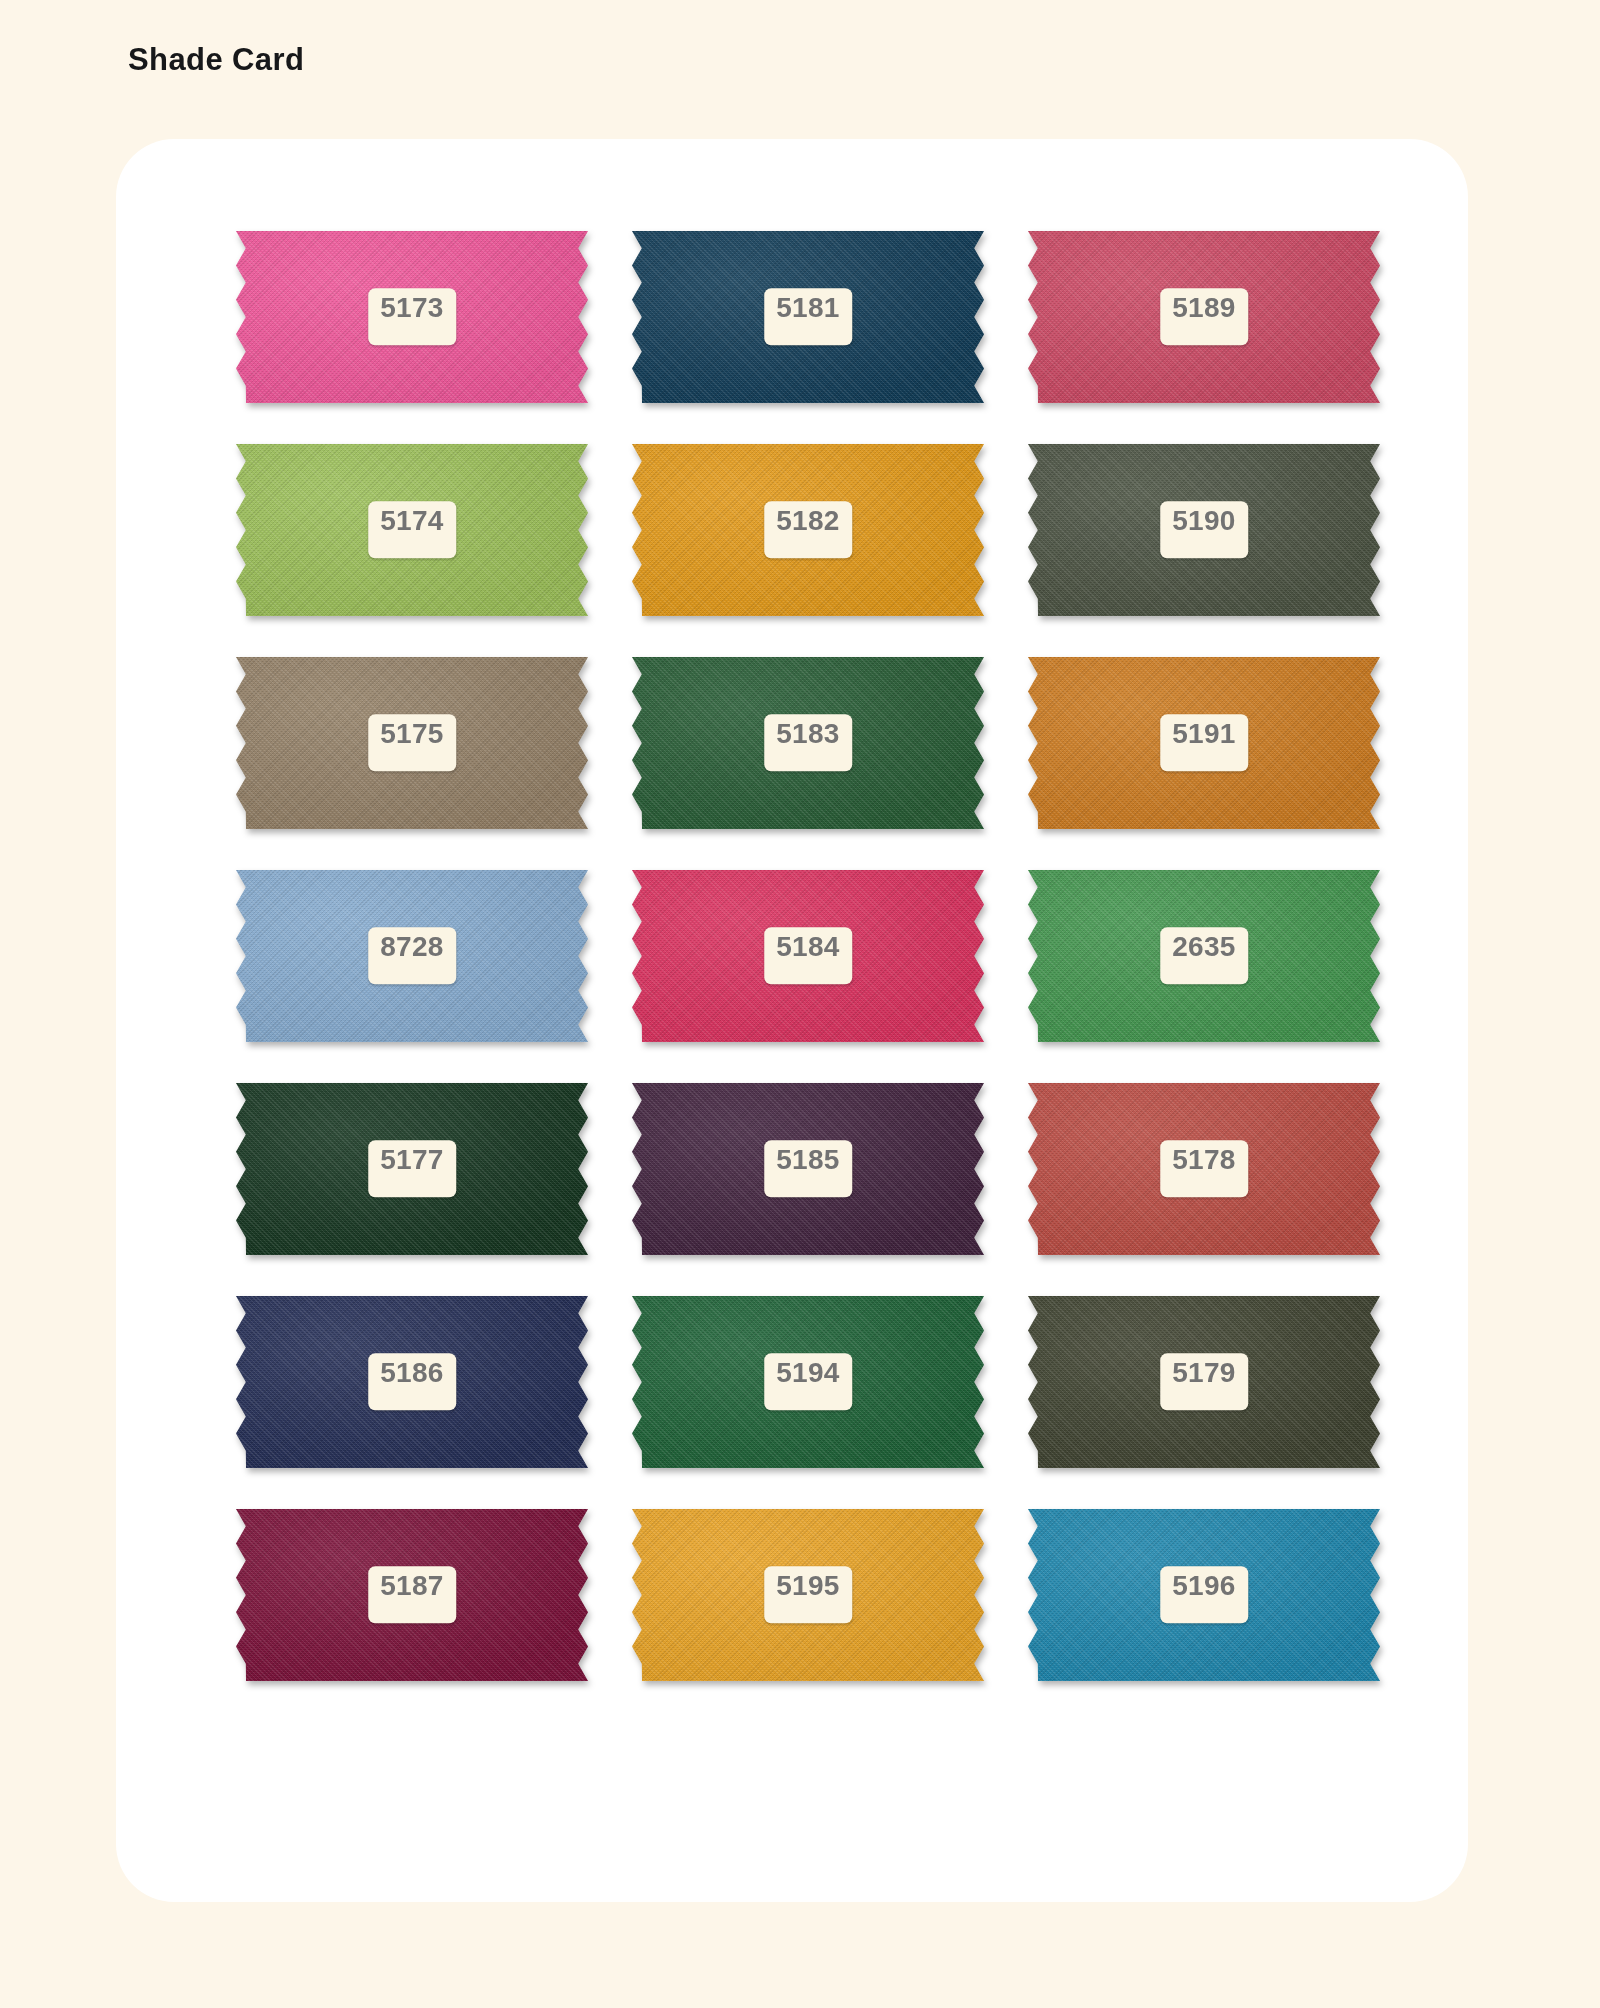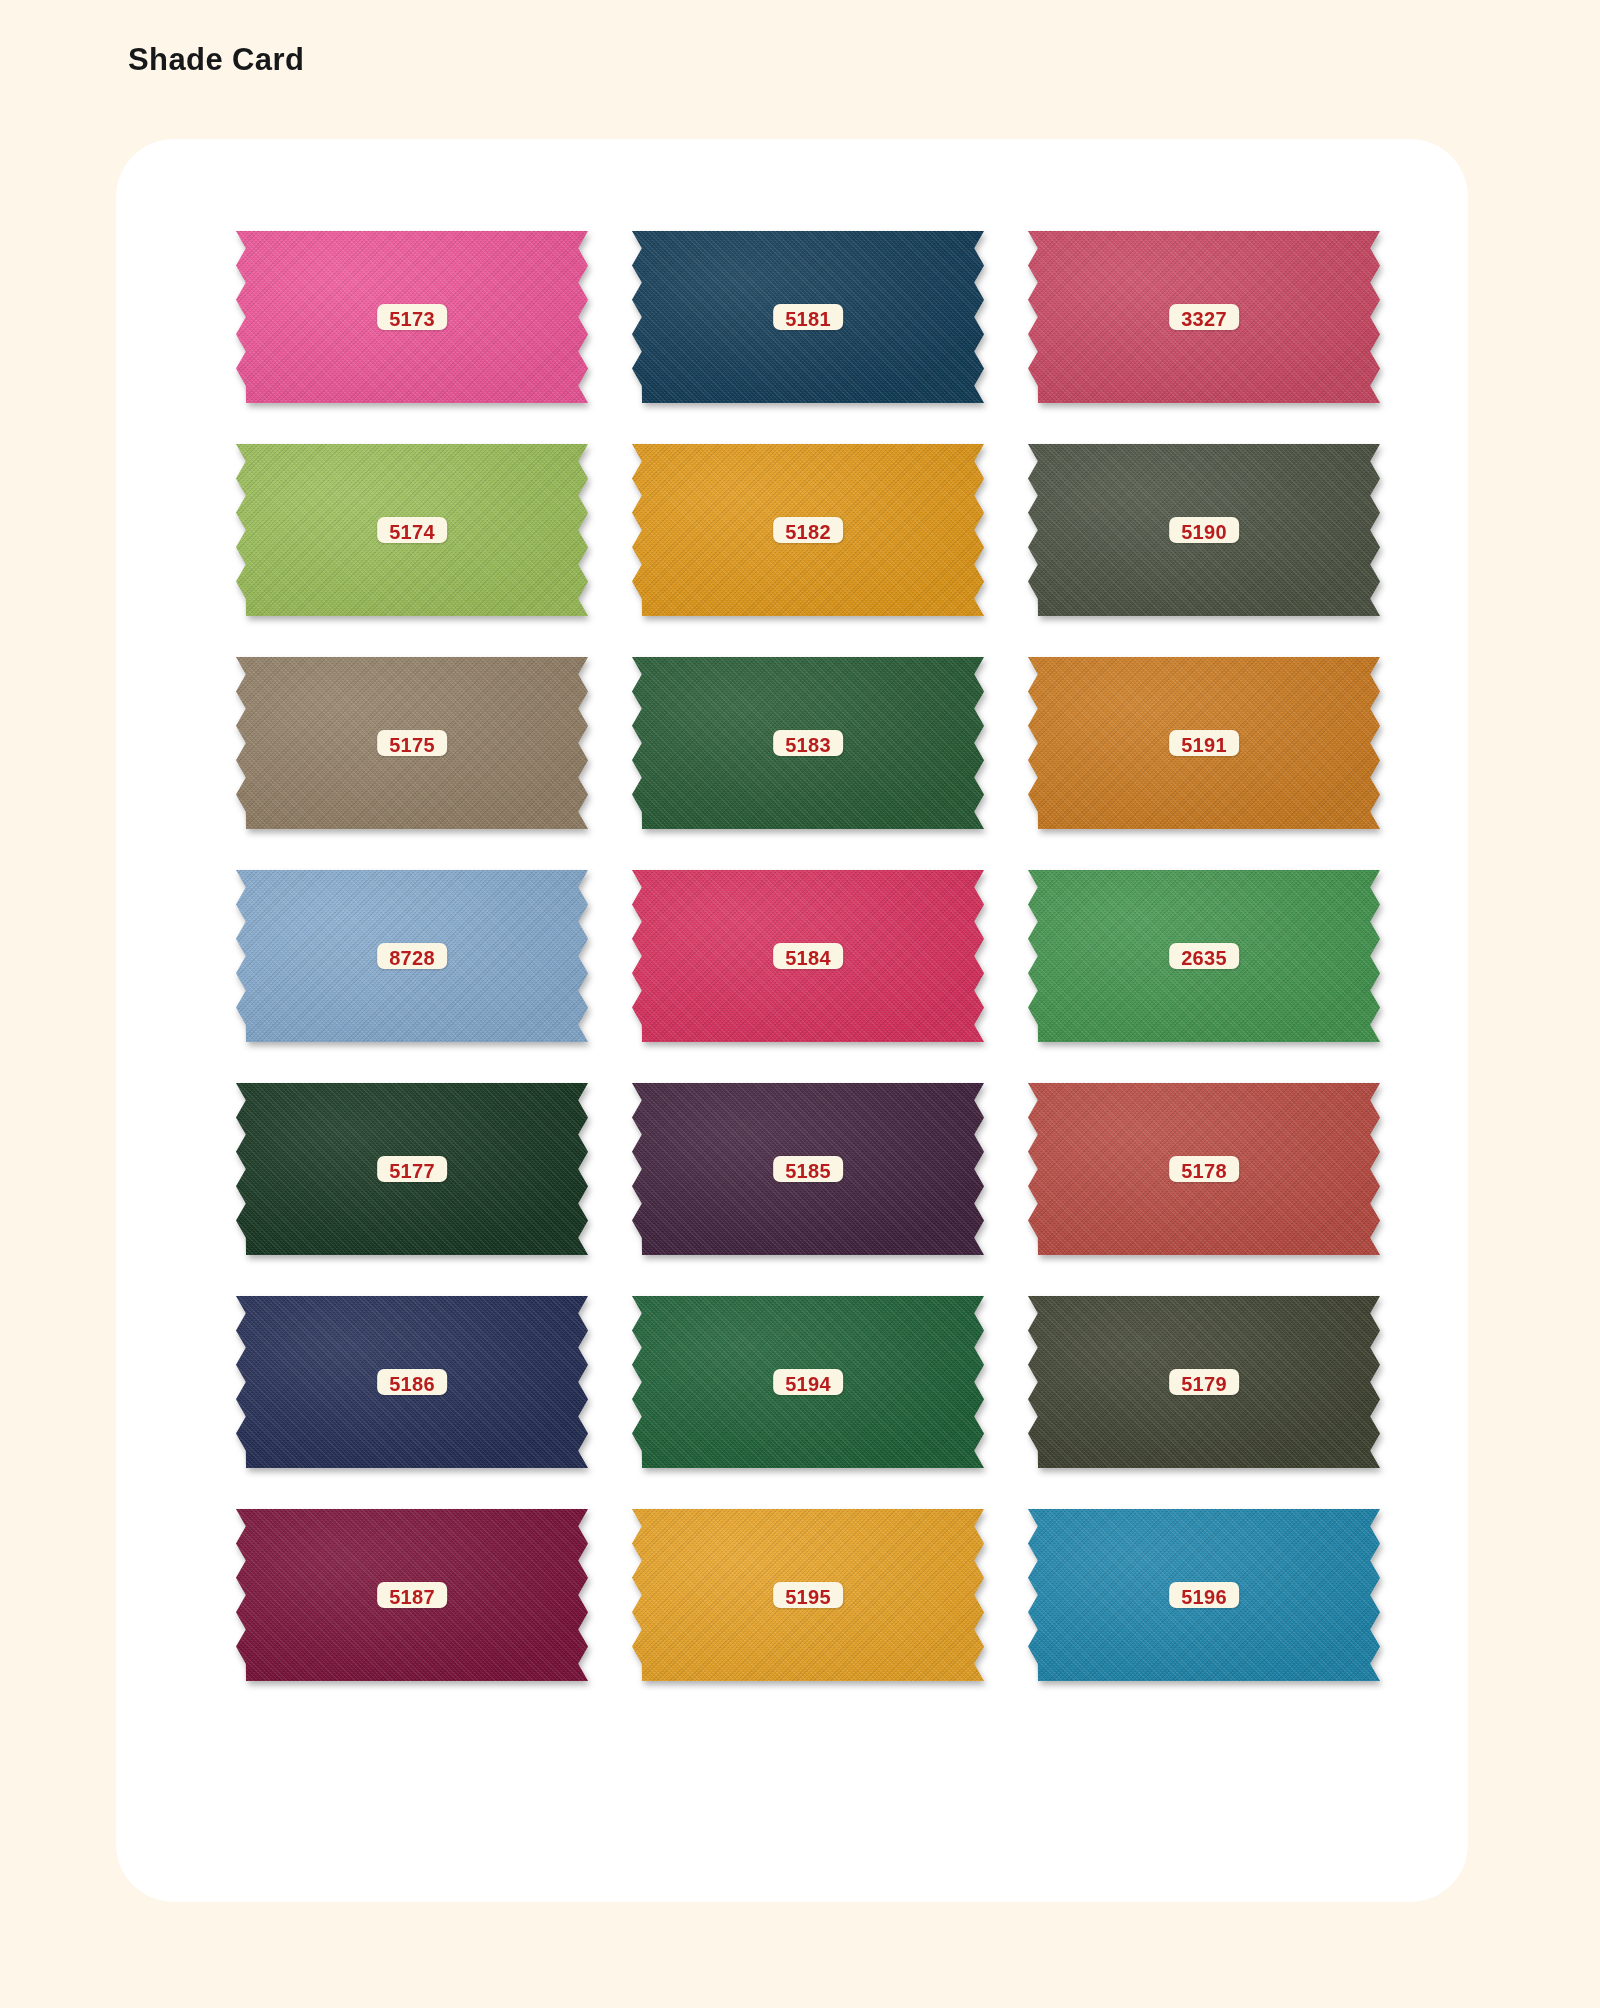--- a/index.html
+++ b/index.html
@@ -116,24 +116,24 @@
   }
 
   
   .swatch-label {
     position: absolute;
     left: 50%;
     top: 50%;
     transform: translate(-50%, -50%);
     background: #FBF5E4;
     border-radius: 7px;
-    padding: 5px 12px 0 12px;
-    font-size: 20px;
+    padding: 5px 12px 23px 12px;
+    font-size: 28px;
     font-weight: bold;
-    color: #b91c1c;
+    color: #737373;
     letter-spacing: 0.3px;
     line-height: 1.05;
     white-space: nowrap;
     box-shadow: 0 1px 2px rgba(0,0,0,0.18);
   }
 </style>
 </head>
 <body>
 
 <div id="page">
@@ -151,21 +151,21 @@
         <div class="swatch-cell">
           <div class="swatch-shape">
             <div class="swatch-fabric" style="background-color: rgb(15, 59, 87);"></div>
           </div>
           <div class="swatch-label">5181</div>
         </div>
         <div class="swatch-cell">
           <div class="swatch-shape">
             <div class="swatch-fabric" style="background-color: rgb(205, 71, 99);"></div>
           </div>
-          <div class="swatch-label">3327</div>
+          <div class="swatch-label">5189</div>
         </div>
         <div class="swatch-cell">
           <div class="swatch-shape">
             <div class="swatch-fabric" style="background-color: rgb(156, 193, 88);"></div>
           </div>
           <div class="swatch-label">5174</div>
         </div>
         <div class="swatch-cell">
           <div class="swatch-shape">
             <div class="swatch-fabric" style="background-color: rgb(229, 154, 22);"></div>

